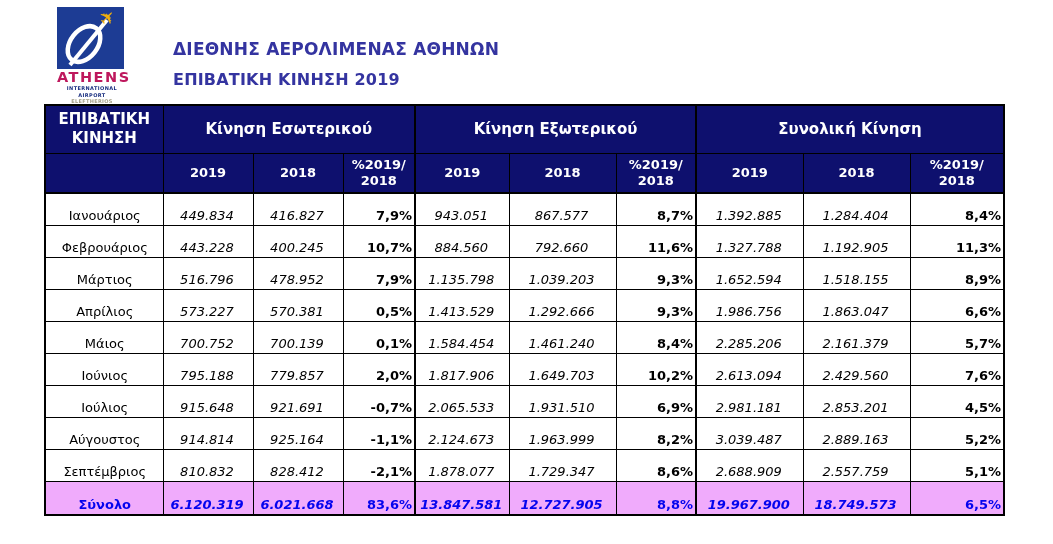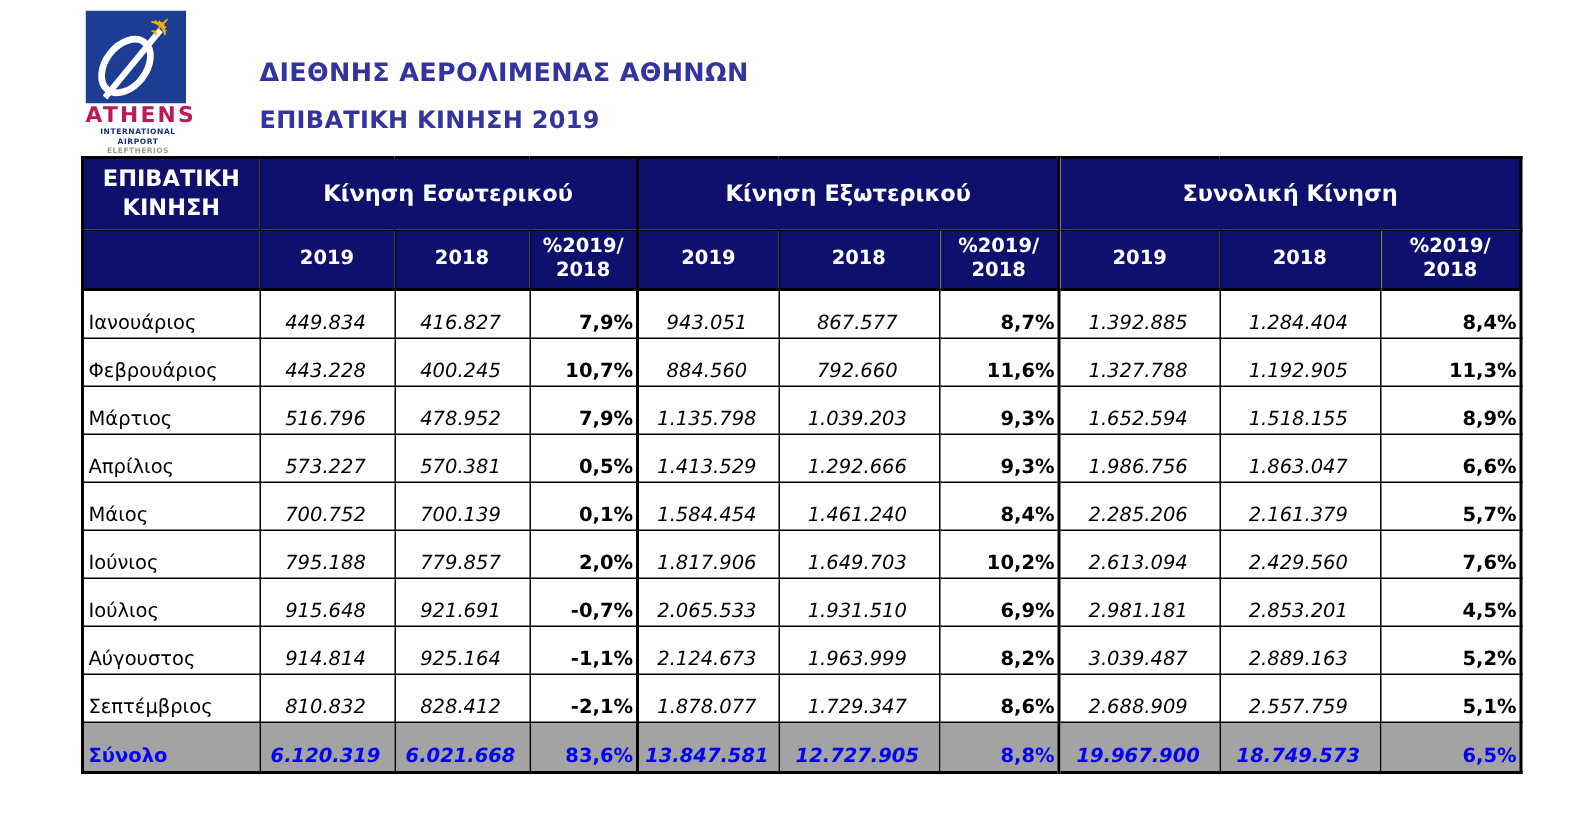--- a/index.html
+++ b/index.html
@@ -18,47 +18,47 @@
   .logo-sub { font-size: 5px; font-weight: bold; color: #1A2F80; letter-spacing: 0.4px; line-height: 1.3; }
   .logo-sub2 { font-size: 5px; font-weight: bold; color: #A39E86; letter-spacing: 0.3px; line-height: 1.3; }
 
   
   .title-block { position: absolute; left: 173px; top: 39px; }
   .title-1 { font-size: 17px; font-weight: bold; color: #3434A0; letter-spacing: 0.2px; }
   .title-2 { font-size: 16px; font-weight: bold; color: #3434A0; letter-spacing: 0.2px; margin-top: 11px; }
 
   
   .traffic-table {
-    position: absolute; left: 54px; top: 104px;
+    position: absolute; left: 44px; top: 104px;
     border-collapse: collapse; table-layout: fixed;
     width: 959px;
     border: 2px solid #000;
     font-family: "DejaVu Sans", "Liberation Sans", sans-serif;
   }
   .traffic-table th, .traffic-table td { border: 1px solid #000; overflow: hidden; }
 
   .hdr {
     background: #0E106E; color: #ffffff; font-weight: bold;
     text-align: center; vertical-align: middle;
   }
   tr.group-row th { font-size: 15px; height: 48px; }
   tr.sub-row th { font-size: 13px; height: 40px; white-space: pre-line; line-height: 1.25; border-bottom-width: 2px; }
   th.corner { font-size: 14px; white-space: pre-line; line-height: 1.3; }
 
   .traffic-table td {
     font-size: 13px; color: #000;
     vertical-align: bottom; padding: 0 2px 2px 0;
   }
   tr.data td { height: 32px; background: #fff; }
-  td.month { text-align: left; padding-left: 3px; }
+  td.month { text-align: center; padding-left: 3px; }
   td.num { text-align: center; font-style: italic; }
   td.pct { text-align: right; font-weight: bold; }
   .thickL { border-left-width: 2px !important; }
 
-  tr.total td { height: 34px; background: #a3a3a3; color: #0404EE; font-weight: bold; }
+  tr.total td { height: 34px; background: #f0abfc; color: #0404EE; font-weight: bold; }
   tr.total td.month { color: #0404EE; }
 </style>
 </head>
 <body>
 
 <div class="page">
 
   <div class="logo">
     <svg class="logo-box" width="67" height="62" viewBox="0 0 67 62">
       <rect x="0" y="0" width="67" height="62" fill="#1D3C94"></rect>

